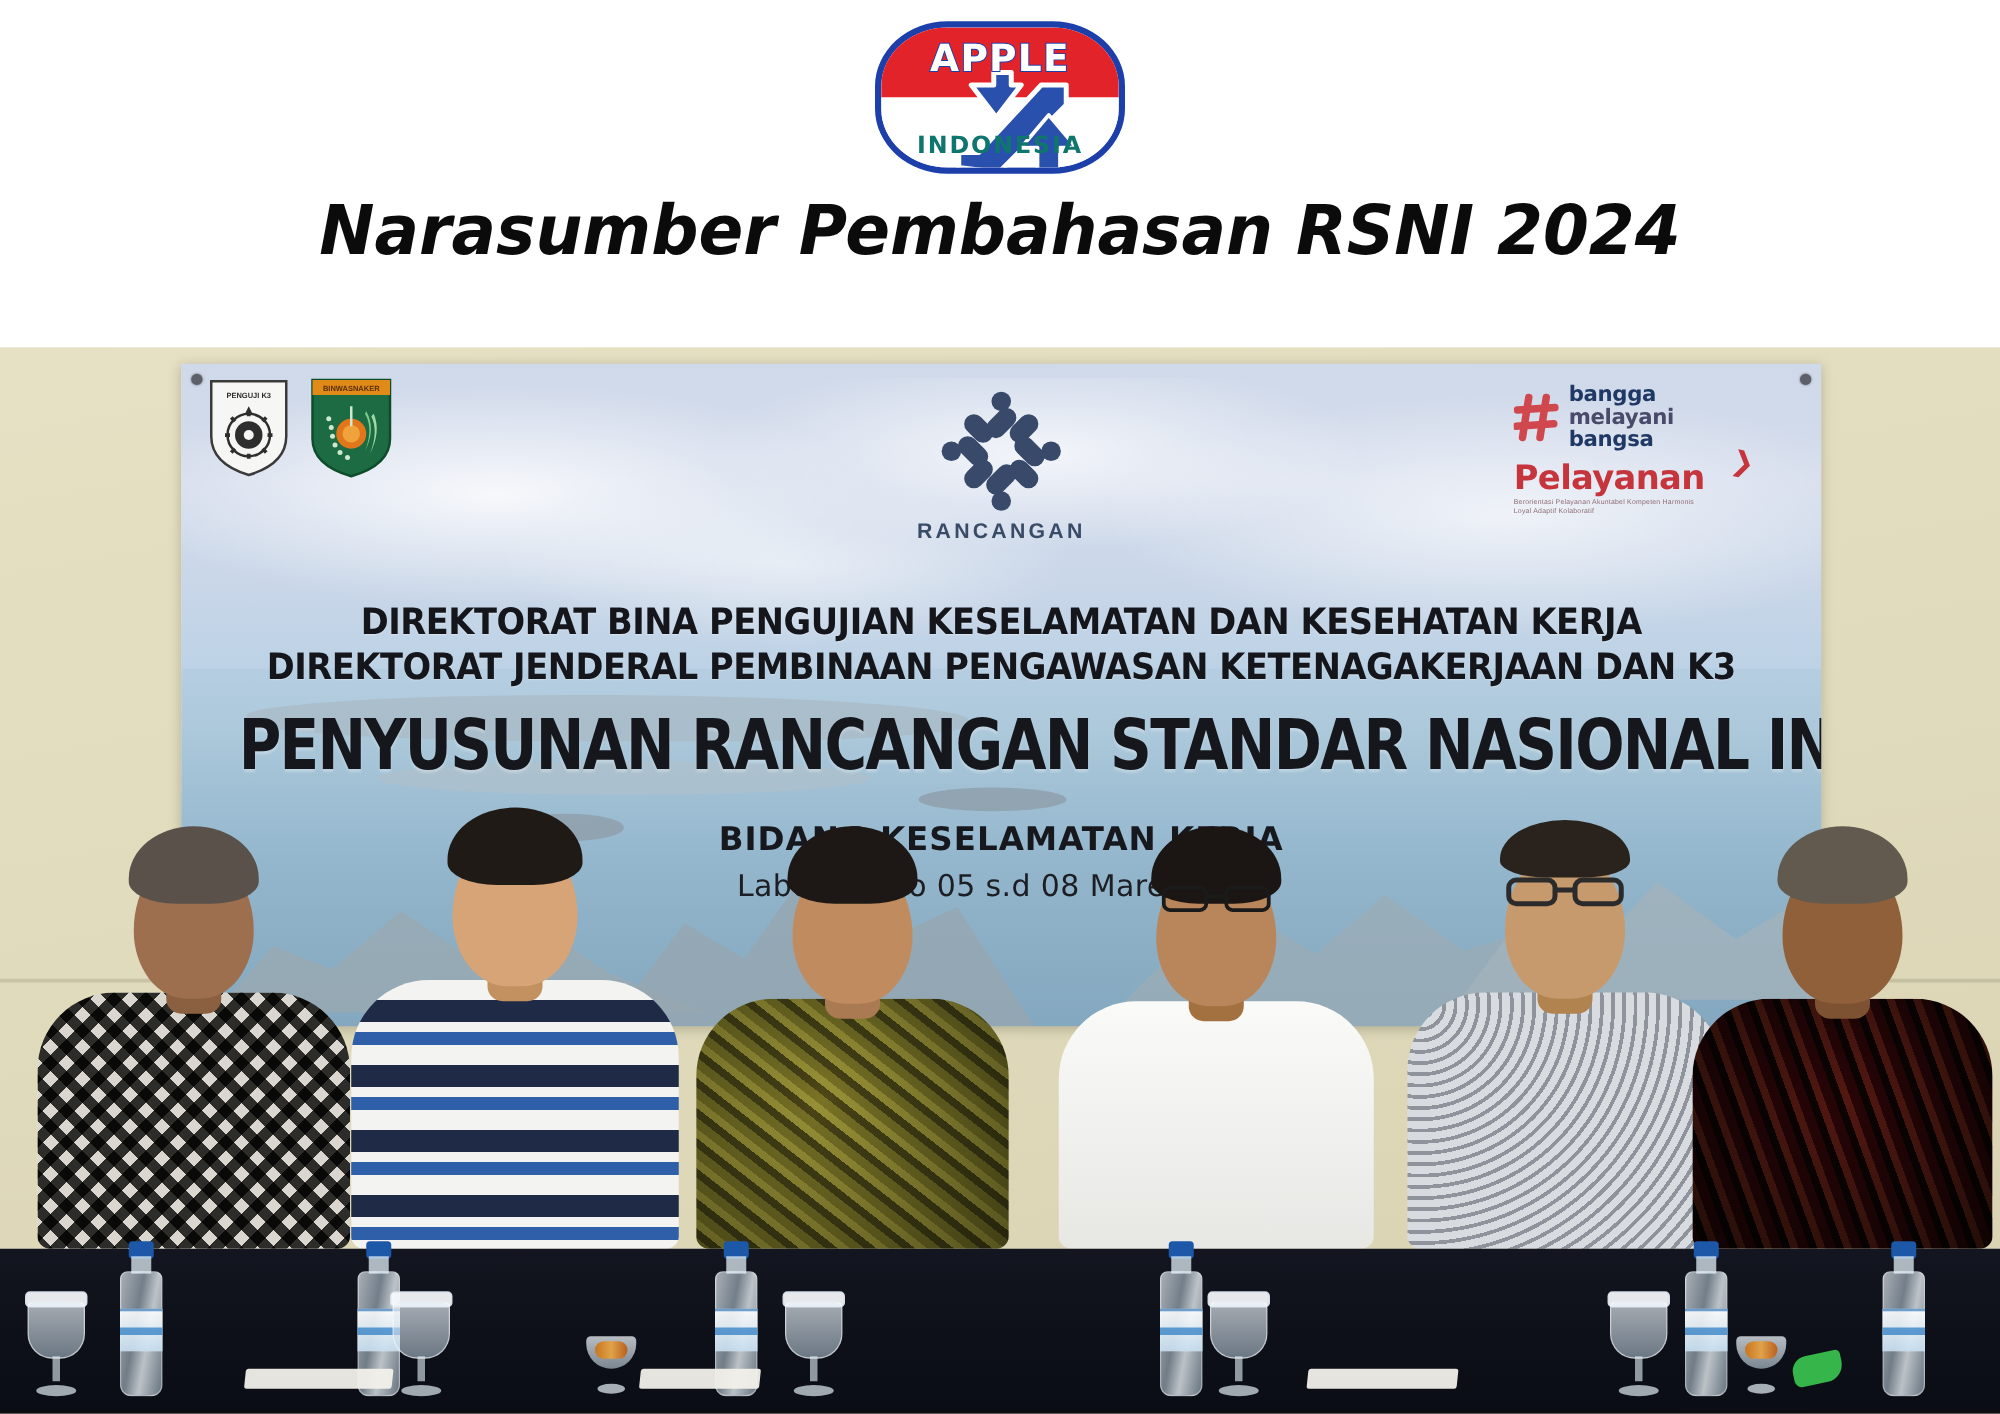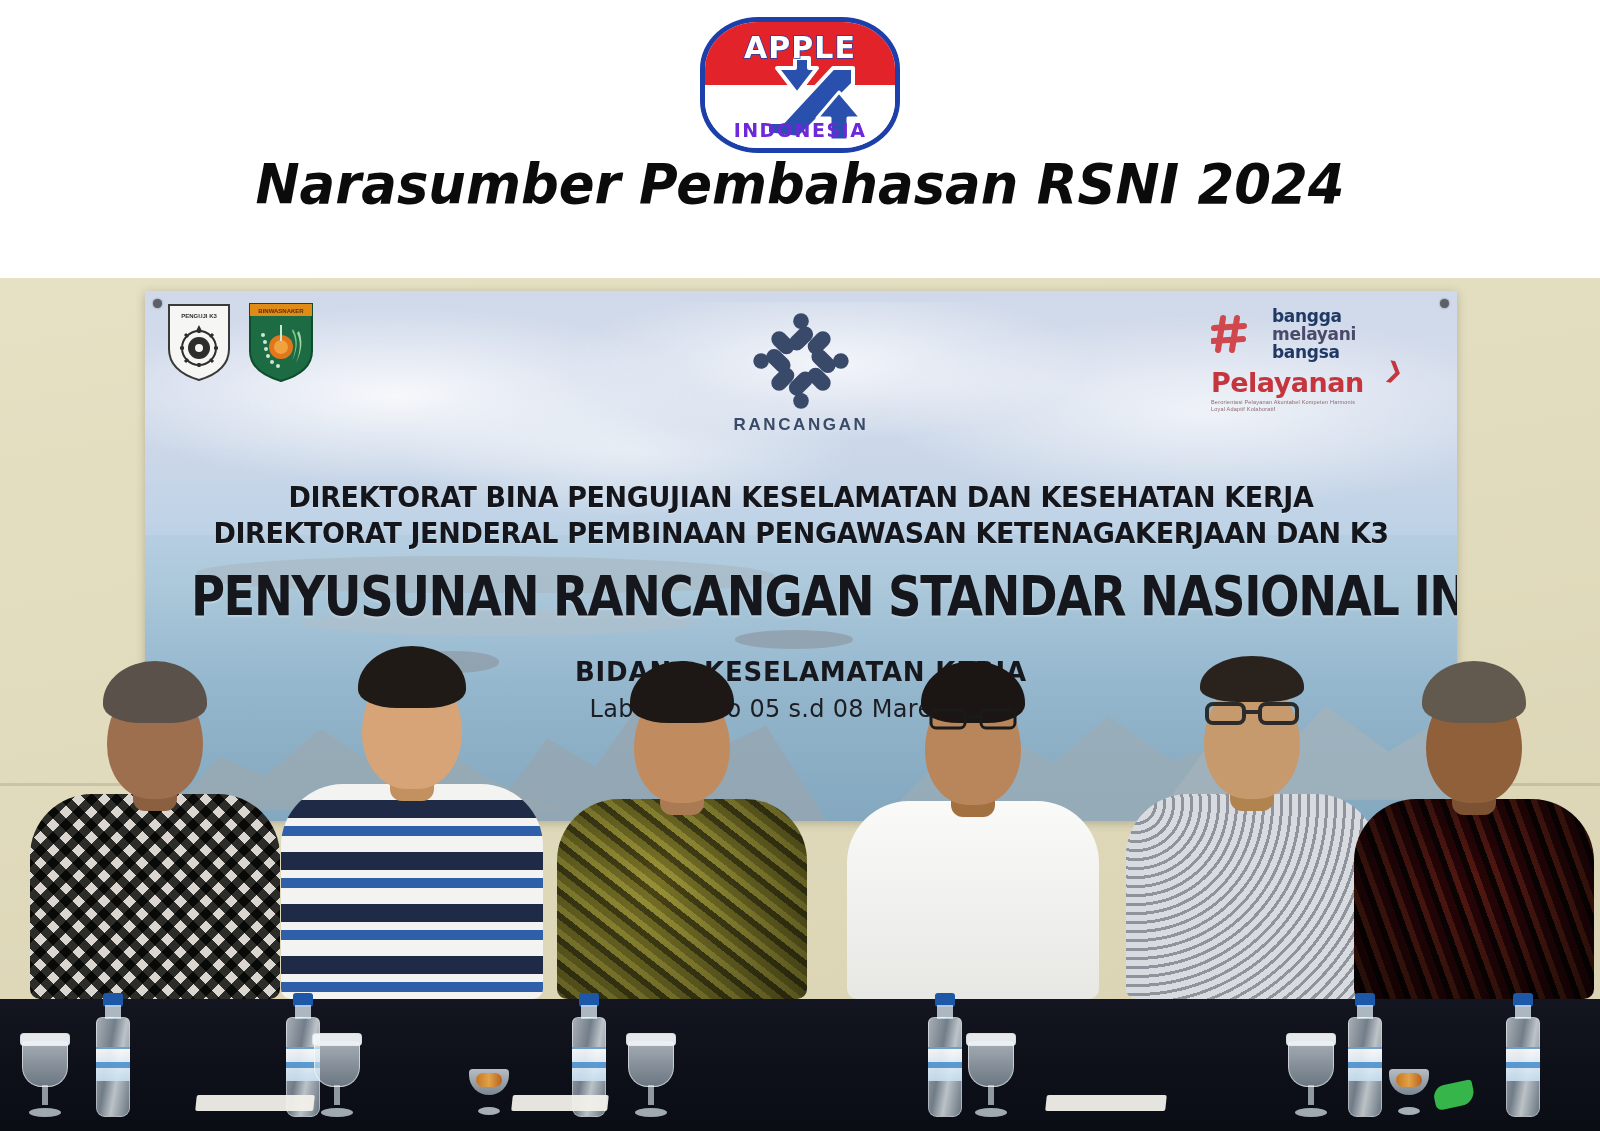--- a/index.html
+++ b/index.html
@@ -33,21 +33,21 @@
   .brand-logo {
     position: absolute;
     left: 700px;
     top: 17px;
     width: 200px;
     height: 140px;
   }
   .badge {
     position: absolute;
     left: 0; top: 0;
-    width: 200px; height: 136px;
+    width: 200px; height: 122px;
     border: 5px solid #1d3faa;
     border-radius: 58px / 52px;
     background: #ffffff;
     overflow: hidden;
   }
   .badge-red {
     position: absolute;
     left: 0; top: 0;
     width: 100%; height: 50%;
     background: #e2232a;
@@ -74,21 +74,21 @@
   }
   .badge-bottom-text {
     position: absolute;
     left: 0; bottom: 7px;
     width: 100%;
     text-align: center;
     font-family: "DejaVu Sans", sans-serif;
     font-weight: 700;
     font-size: 19px;
     letter-spacing: 1.5px;
-    color: #6d28d9;
+    color: #0f766e;
     z-index: 6;
   }
   .badge-svg {
     position: absolute;
     left: 0; top: 0;
     width: 200px; height: 140px;
     z-index: 5;
   }
 
   
@@ -281,21 +281,21 @@
     position: absolute;
     right: 66px;
     top: 16px;
     width: 180px;
     z-index: 10;
     text-align: left;
   }
   .bangga-row {
     display: flex;
     align-items: center;
-    gap: 25px;
+    gap: 8px;
   }
   .hash-mark { width: 36px; height: 40px; flex: none; }
   .bangga-lines {
     font-family: "DejaVu Sans", sans-serif;
     font-weight: 700;
     font-size: 17px;
     line-height: 18px;
     color: #1f3864;
     letter-spacing: -0.3px;
   }

